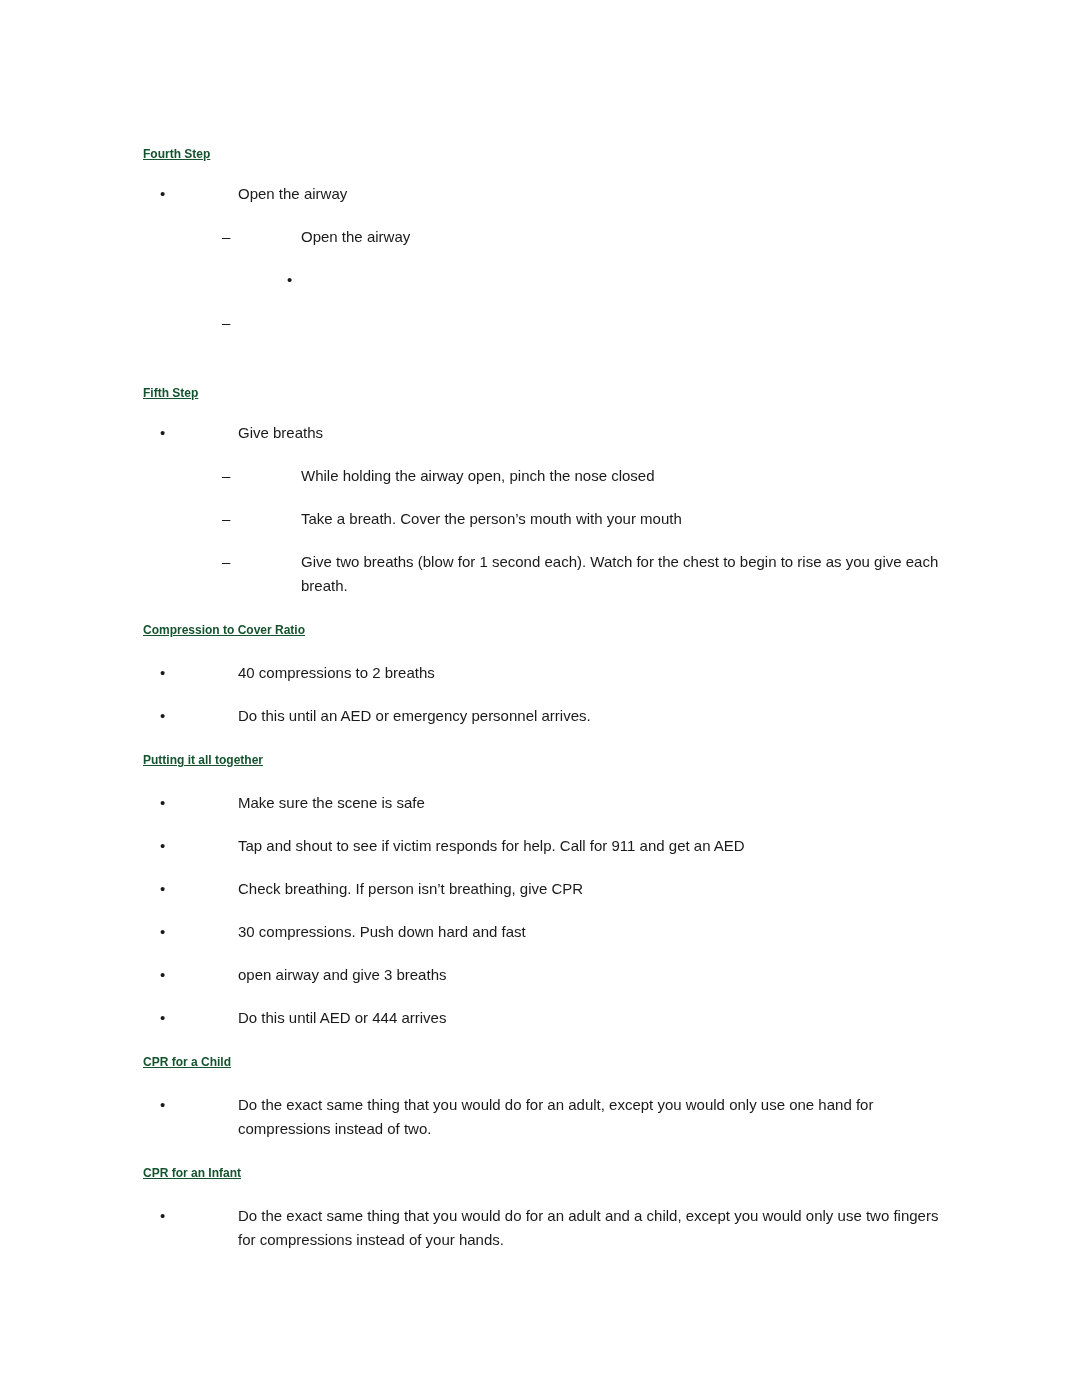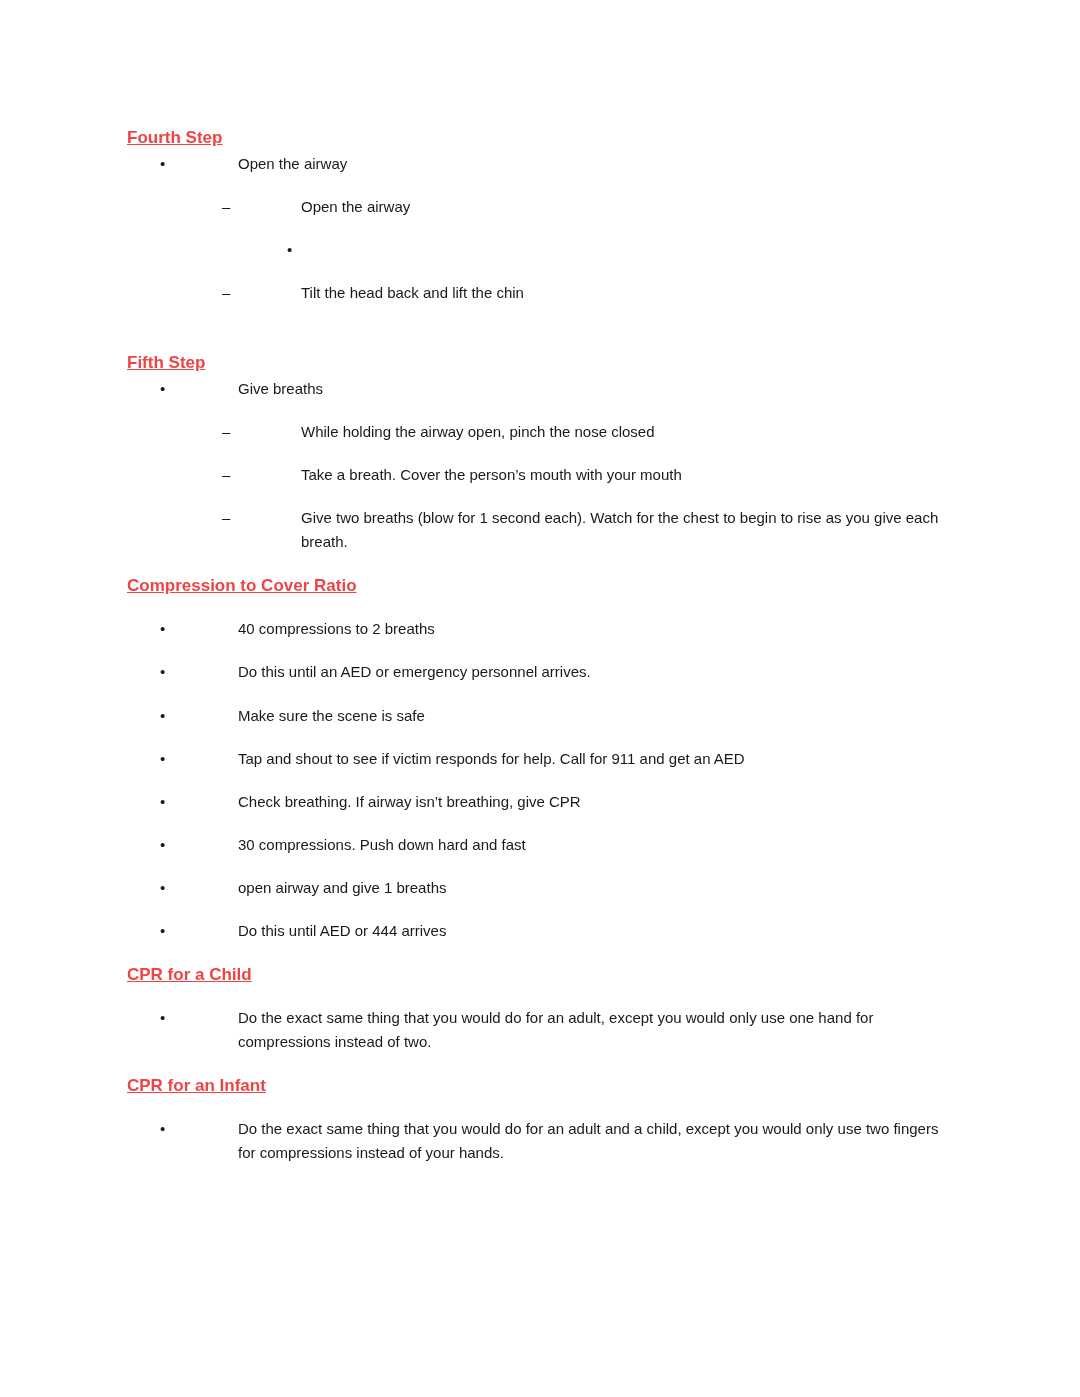--- a/index.html
+++ b/index.html
@@ -25,26 +25,26 @@
     margin-top: 20px;
   }
   .section:first-of-type {
     margin-top: 0;
   }
   
   .section:nth-of-type(2) {
     margin-top: 46px;
   }
   .heading {
-    font-size: 17px;
+    font-size: 12px;
     font-weight: bold;
     text-decoration: underline;
     line-height: 24px;
-    margin: 0;
-    color: #ef4444;
+    margin: 16px;
+    color: #14532d;
   }
   .doc-item {
     display: flex;
     align-items: flex-start;
     margin-top: 19px;
     font-size: 15px;
     line-height: 24px;
   }
   
   .section:nth-of-type(-n+2) .doc-item:first-of-type {
@@ -78,21 +78,20 @@
         </div>
         <div class="doc-item level-2">
           <span class="marker">–</span>
           <span class="text">Open the airway</span>
         </div>
         <div class="doc-item level-3">
           <span class="marker">•</span>
         </div>
         <div class="doc-item level-2">
           <span class="marker">–</span>
-          <span class="text">Tilt the head back and lift the chin</span>
         </div>
       </div>
       <div class="section">
         <h2 class="heading">Fifth Step</h2>
         <div class="doc-item level-1">
           <span class="marker">•</span>
           <span class="text">Give breaths</span>
         </div>
         <div class="doc-item level-2">
           <span class="marker">–</span>
@@ -112,39 +111,40 @@
         <div class="doc-item level-1">
           <span class="marker">•</span>
           <span class="text">40 compressions to 2 breaths</span>
         </div>
         <div class="doc-item level-1">
           <span class="marker">•</span>
           <span class="text">Do this until an AED or emergency personnel arrives.</span>
         </div>
       </div>
       <div class="section">
+        <h2 class="heading">Putting it all together</h2>
         <div class="doc-item level-1">
           <span class="marker">•</span>
           <span class="text">Make sure the scene is safe</span>
         </div>
         <div class="doc-item level-1">
           <span class="marker">•</span>
           <span class="text">Tap and shout to see if victim responds for help. Call for 911 and get an AED</span>
         </div>
         <div class="doc-item level-1">
           <span class="marker">•</span>
-          <span class="text">Check breathing. If airway isn’t breathing, give CPR</span>
+          <span class="text">Check breathing. If person isn’t breathing, give CPR</span>
         </div>
         <div class="doc-item level-1">
           <span class="marker">•</span>
           <span class="text">30 compressions. Push down hard and fast</span>
         </div>
         <div class="doc-item level-1">
           <span class="marker">•</span>
-          <span class="text">open airway and give 1 breaths</span>
+          <span class="text">open airway and give 3 breaths</span>
         </div>
         <div class="doc-item level-1">
           <span class="marker">•</span>
           <span class="text">Do this until AED or 444 arrives</span>
         </div>
       </div>
       <div class="section">
         <h2 class="heading">CPR for a Child</h2>
         <div class="doc-item level-1">
           <span class="marker">•</span>

